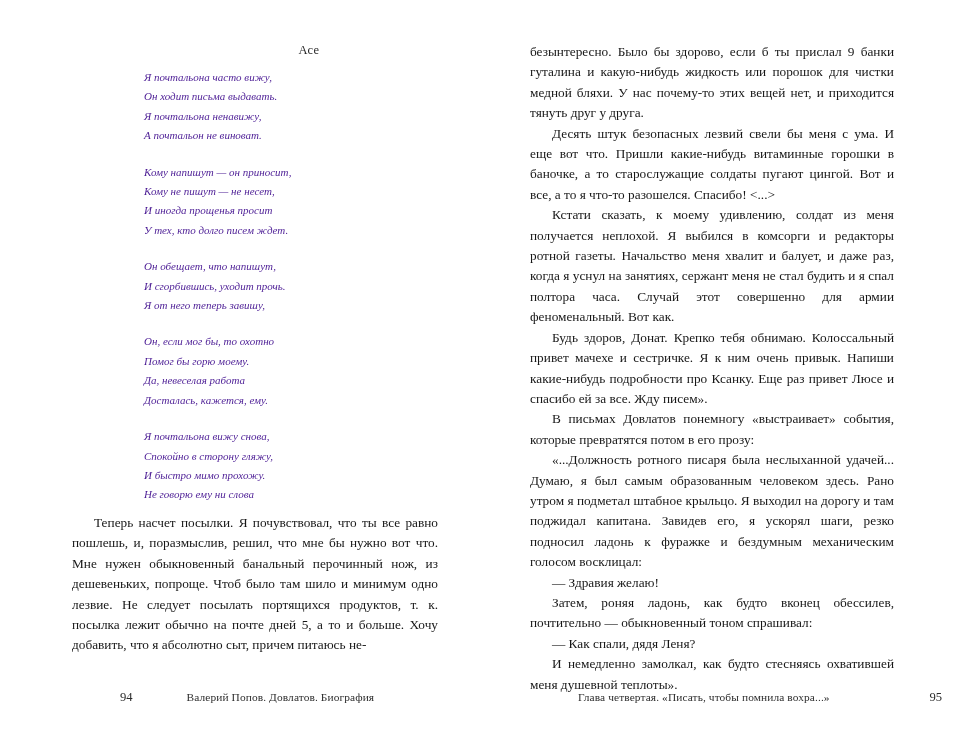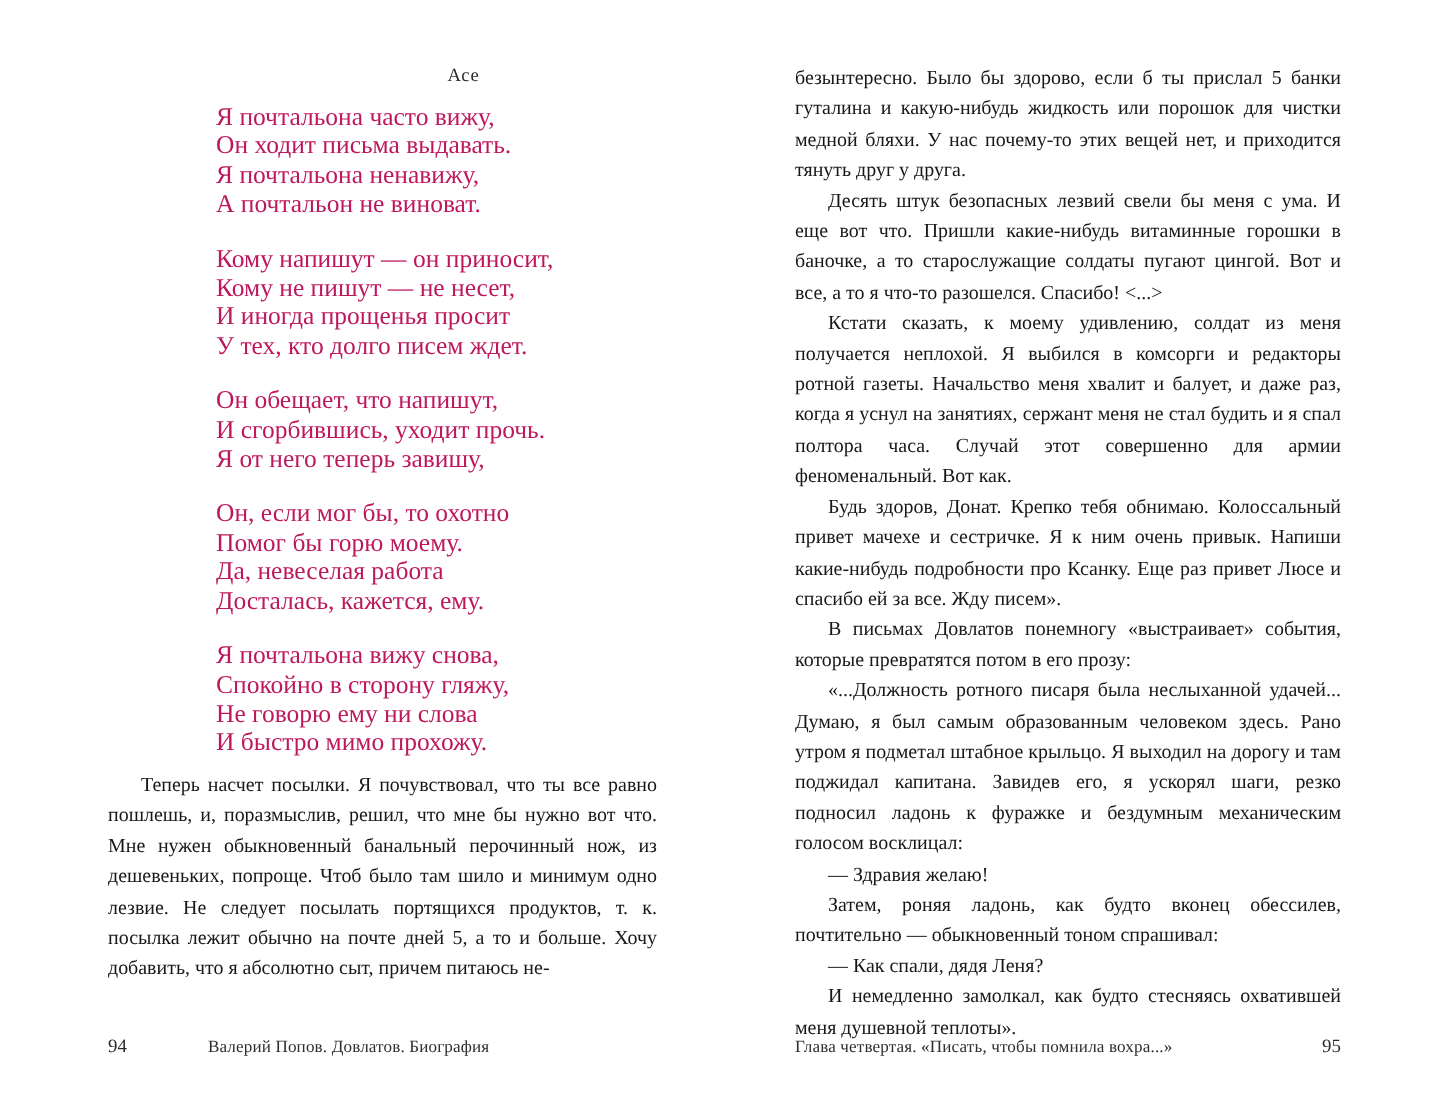--- a/index.html
+++ b/index.html
@@ -63,24 +63,25 @@
     margin: 0 0 0 0;
     padding: 0 0 0 72px;
   }
   .stanza {
     margin: 0 0 17px 0;
     padding: 0;
     list-style: none;
   }
   .stanza:last-child { margin-bottom: 0; }
   .verse-line {
-    font-size: 17px;
+    font-style: italic;
+    font-size: 11px;
     line-height: 19.4px;
     white-space: pre;
-    color: #be185d;
+    color: #4c1d95;
   }
 
   
   .prose {
     margin: 0;
     font-size: 13.3px;
     line-height: 20.4px;
     text-align: justify;
     text-justify: inter-word;
     text-indent: 22px;
@@ -103,20 +104,21 @@
   }
 
   
   .footer {
     position: absolute;
     bottom: 26px;
     height: 16px;
     display: flex;
     align-items: baseline;
     font-size: 11.4px;
+    margin-left: 48px;
   }
   .footer-left {
     left: 72px;
     width: 366px;
     justify-content: flex-start;
   }
   .footer-right {
     left: 50px;
     width: 364px;
     justify-content: center;
@@ -170,41 +172,41 @@
         <div class="stanza">
           <div class="verse-line">Он, если мог бы, то охотно</div>
           <div class="verse-line">Помог бы горю моему.</div>
           <div class="verse-line">Да, невеселая работа</div>
           <div class="verse-line">Досталась, кажется, ему.</div>
         </div>
 
         <div class="stanza">
           <div class="verse-line">Я почтальона вижу снова,</div>
           <div class="verse-line">Спокойно в сторону гляжу,</div>
+          <div class="verse-line">И быстро мимо прохожу.</div>
           <div class="verse-line">Не говорю ему ни слова</div>
-          <div class="verse-line">И быстро мимо прохожу.</div>
         </div>
 
       </div>
     </div>
 
     <div class="prose-block-left">
       <p class="prose">Теперь насчет посылки. Я почувствовал, что ты все равно пошлешь, и, поразмыслив, решил, что мне бы нужно вот что. Мне нужен обыкновенный банальный перочинный нож, из дешевеньких, попроще. Чтоб было там шило и минимум одно лезвие. Не следует посылать портящихся продуктов, т. к. посылка лежит обычно на почте дней 5, а то и больше. Хочу добавить, что я абсолютно сыт, причем питаюсь не-</p>
     </div>
 
     <div class="footer footer-left">
       <span class="folio">94</span>
       <span class="running-head">Валерий Попов. Довлатов. Биография</span>
     </div>
   </div>
 
   <div class="page page-right">
 
     <div class="content-right">
-      <p class="prose prose-first-noindent">безынтересно. Было бы здорово, если б ты прислал 5 банки гуталина и какую-нибудь жидкость или порошок для чистки медной бляхи. У нас почему-то этих вещей нет, и приходится тянуть друг у друга.</p>
+      <p class="prose prose-first-noindent">безынтересно. Было бы здорово, если б ты прислал 9 банки гуталина и какую-нибудь жидкость или порошок для чистки медной бляхи. У нас почему-то этих вещей нет, и приходится тянуть друг у друга.</p>
       <p class="prose">Десять штук безопасных лезвий свели бы меня с ума. И еще вот что. Пришли какие-нибудь витаминные горошки в баночке, а то старослужащие солдаты пугают цингой. Вот и все, а то я что-то разошелся. Спасибо! &lt;...&gt;</p>
       <p class="prose">Кстати сказать, к моему удивлению, солдат из меня получается неплохой. Я выбился в комсорги и редакторы ротной газеты. Начальство меня хвалит и балует, и даже раз, когда я уснул на занятиях, сержант меня не стал будить и я спал полтора часа. Случай этот совершенно для армии феноменальный. Вот как.</p>
       <p class="prose">Будь здоров, Донат. Крепко тебя обнимаю. Колоссальный привет мачехе и сестричке. Я к ним очень привык. Напиши какие-нибудь подробности про Ксанку. Еще раз привет Люсе и спасибо ей за все. Жду писем».</p>
       <p class="prose">В письмах Довлатов понемногу «выстраивает» события, которые превратятся потом в его прозу:</p>
       <p class="prose">«...Должность ротного писаря была неслыханной удачей... Думаю, я был самым образованным человеком здесь. Рано утром я подметал штабное крыльцо. Я выходил на дорогу и там поджидал капитана. Завидев его, я ускорял шаги, резко подносил ладонь к фуражке и бездумным механическим голосом восклицал:</p>
       <p class="prose dialogue">— Здравия желаю!</p>
       <p class="prose">Затем, роняя ладонь, как будто вконец обессилев, почтительно — обыкновенный тоном спрашивал:</p>
       <p class="prose dialogue">— Как спали, дядя Леня?</p>
       <p class="prose">И немедленно замолкал, как будто стесняясь охватившей меня душевной теплоты».</p>
     </div>

